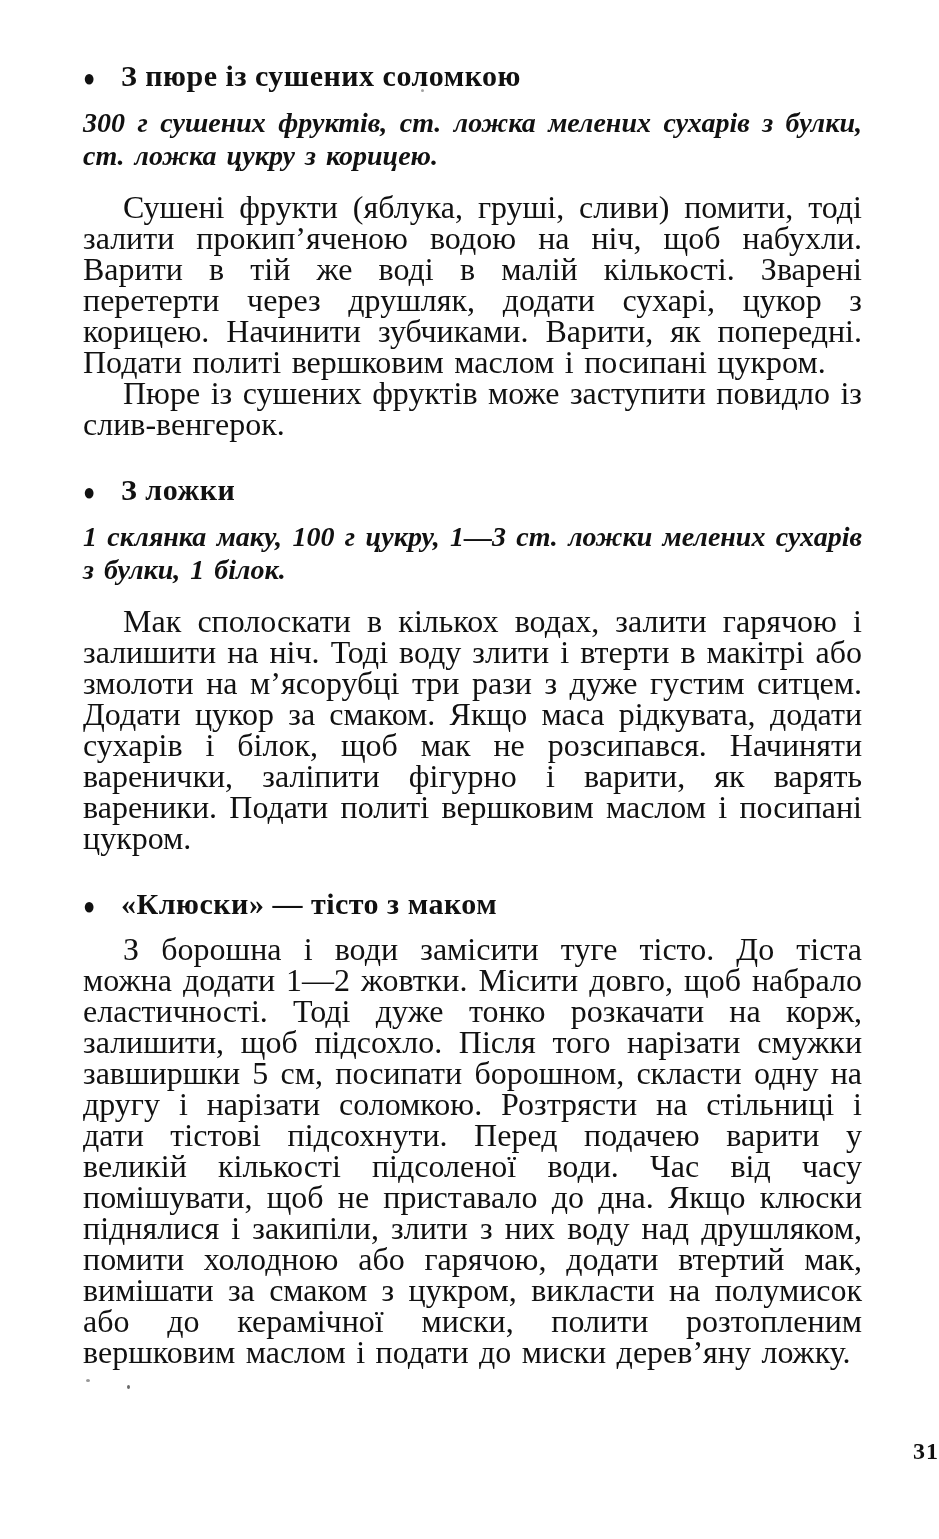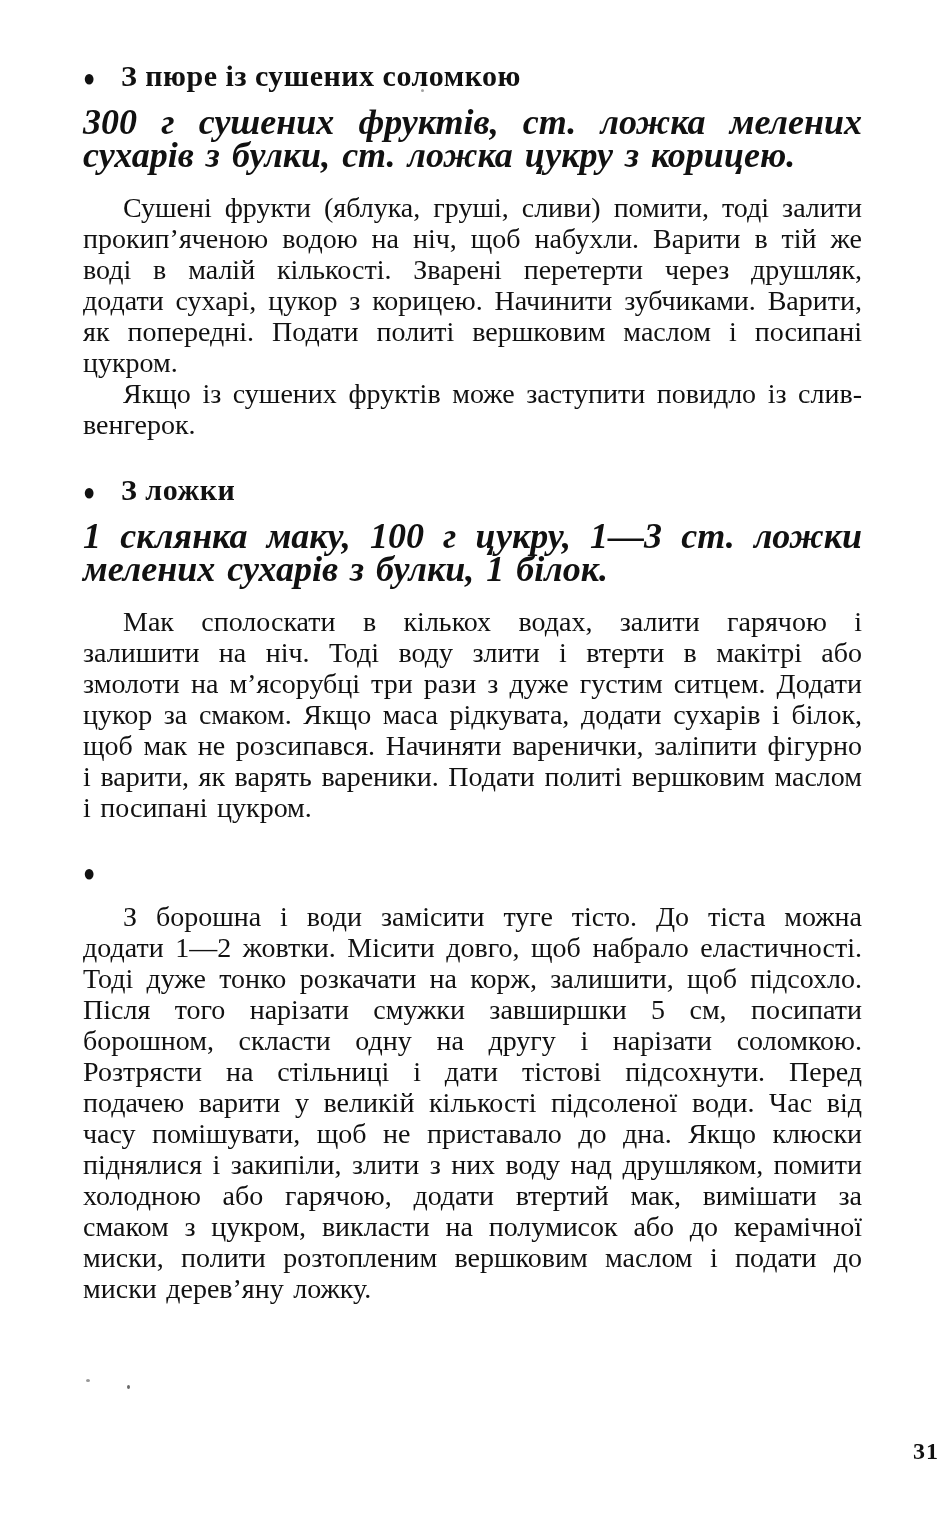--- a/index.html
+++ b/index.html
@@ -40,28 +40,28 @@
     width: 38px;
     flex: 0 0 38px;
     font-size: 24px;
     transform: scaleX(0.85);
     transform-origin: left center;
   }
   .ingredients {
     margin: 0 0 20px 0;
     font-style: italic;
     font-weight: bold;
-    font-size: 36px;
+    font-size: 28px;
     line-height: 33px;
     text-align: justify;
     word-spacing: 3px;
   }
   .body-para {
     margin: 0;
-    font-size: 28px;
+    font-size: 32px;
     line-height: 31px;
     text-align: justify;
     text-indent: 40px;
     word-spacing: 2.5px;
   }
   .page-number {
     position: absolute;
     left: 0;
     right: 0;
     top: 1438px;
@@ -85,33 +85,34 @@
 
 <div class="page">
   <div class="content">
       <section class="recipe">
         <h2 class="recipe-title">
           <span class="bullet">●</span>
           <span class="title-text">З пюре із сушених соломкою</span>
         </h2>
         <p class="ingredients">300 г сушених фруктів, ст. ложка мелених сухарів з булки, ст. ложка цукру з корицею.</p>
         <p class="body-para">Сушені фрукти (яблука, груші, сливи) помити, тоді залити прокип’яченою водою на ніч, щоб набухли. Варити в тій же воді в малій кількості. Зварені перетерти через друшляк, додати сухарі, цукор з корицею. Начинити зубчиками. Варити, як попередні. Подати политі вершковим маслом і посипані цукром.</p>
-        <p class="body-para">Якщо із сушених фруктів може заступити повидло із слив-венгерок.</p>
+        <p class="body-para">Пюре із сушених фруктів може заступити повидло із слив-венгерок.</p>
       </section>
       <section class="recipe">
         <h2 class="recipe-title">
           <span class="bullet">●</span>
           <span class="title-text">З ложки</span>
         </h2>
         <p class="ingredients">1 склянка маку, 100 г цукру, 1—3 ст. ложки мелених сухарів з булки, 1 білок.</p>
         <p class="body-para">Мак сполоскати в кількох водах, залити гарячою і залишити на ніч. Тоді воду злити і втерти в макітрі або змолоти на м’ясорубці три рази з дуже густим ситцем. Додати цукор за смаком. Якщо маса рідкувата, додати сухарів і білок, щоб мак не розсипався. Начиняти варенички, заліпити фігурно і варити, як варять вареники. Подати политі вершковим маслом і посипані цукром.</p>
       </section>
       <section class="recipe">
         <h2 class="recipe-title">
           <span class="bullet">●</span>
+          <span class="title-text">«Клюски» — тісто з маком</span>
         </h2>
         <p class="body-para">З борошна і води замісити туге тісто. До тіста можна додати 1—2 жовтки. Місити довго, щоб набрало еластичності. Тоді дуже тонко розкачати на корж, залишити, щоб підсохло. Після того нарізати смужки завширшки 5 см, посипати борошном, скласти одну на другу і нарізати соломкою. Розтрясти на стільниці і дати тістові підсохнути. Перед подачею варити у великій кількості підсоленої води. Час від часу помішувати, щоб не приставало до дна. Якщо клюски піднялися і закипіли, злити з них воду над друшляком, помити холодною або гарячою, додати втертий мак, вимішати за смаком з цукром, викласти на полумисок або до керамічної миски, полити розтопленим вершковим маслом і подати до миски дерев’яну ложку.</p>
       </section>
     </div>
   <div class="page-number">31</div>
   <div class="speck s1"></div>
   <div class="speck s2"></div>
   <div class="speck s3"></div>
 </div>
 

